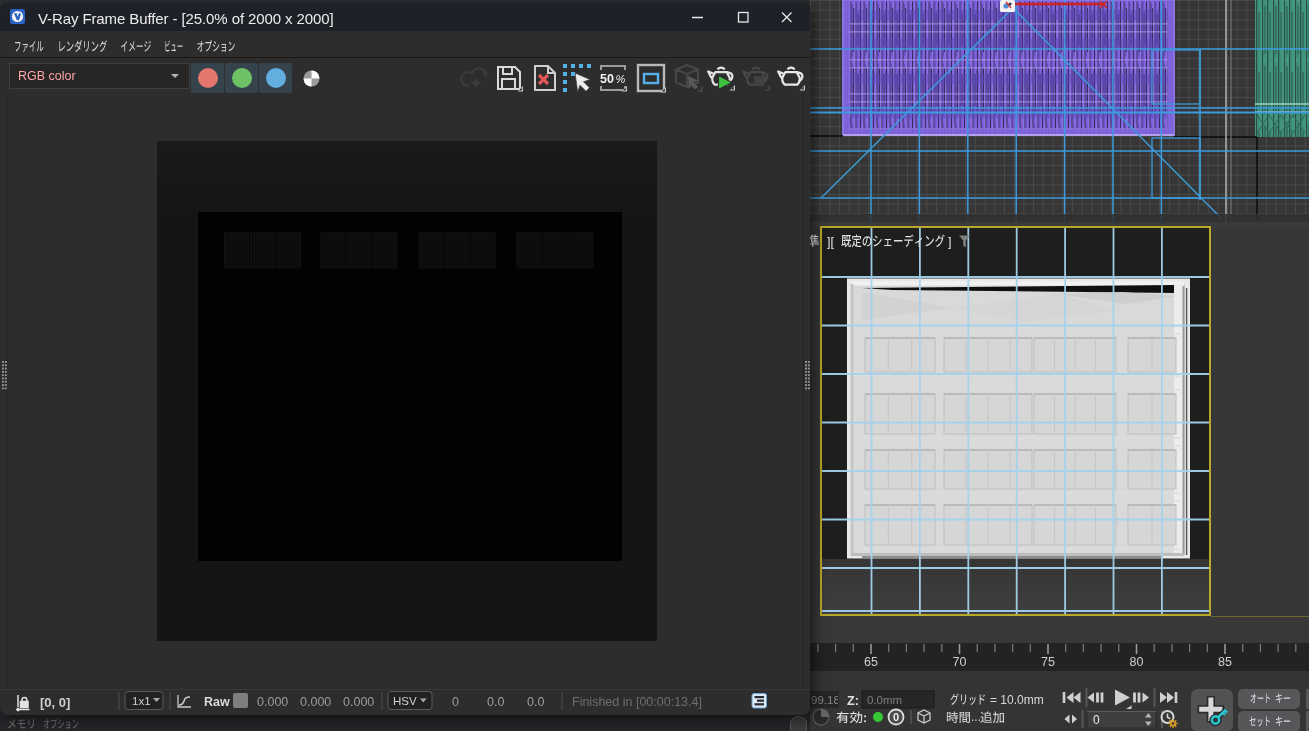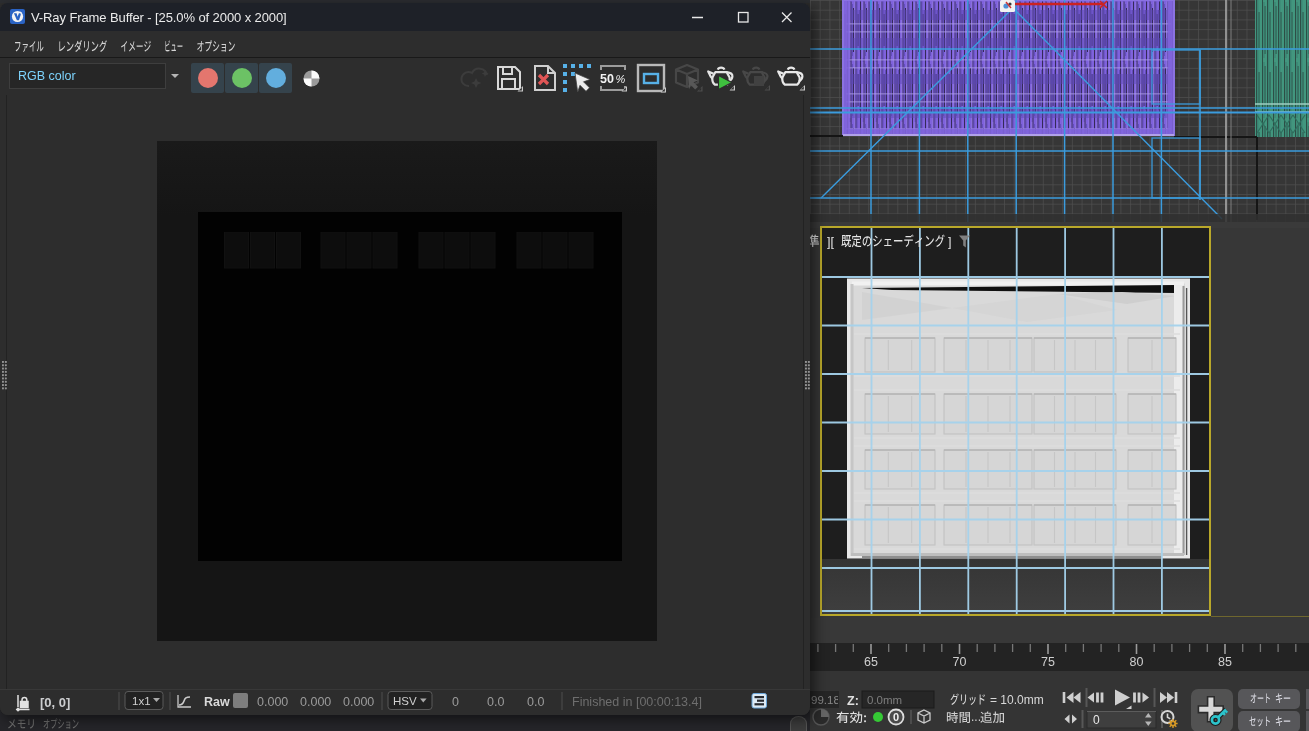--- a/index.html
+++ b/index.html
@@ -367,21 +367,21 @@
 
 <div class="abs" style="left:0;top:3px;width:810px;height:712px;background:#2d2d2d;
 border-radius:8px;box-shadow:4px 4px 14px rgba(0,0,0,0.55);overflow:hidden">
 <div class="abs" style="left:0;top:0;width:810px;height:28px;background:#1e2128"></div>
 <svg class="abs" style="left:10px;top:5.5px" width="15" height="15" viewBox="0 0 15 15">
 <rect width="15" height="15" rx="2" fill="#2a63c4"></rect>
 <circle cx="7.5" cy="7.5" r="5.6" fill="#f4f4f4"></circle>
 <path d="M3.9 4.2h2.7l1 3.6l1.3-3.6h2.3L9 11.3H6.9Z" fill="#2a63c4"></path>
 <path d="M9.8 2.2l2.4 1.9-1.4 1.3Z" fill="#f4f4f4"></path>
 </svg>
-<div class="abs" style="left:31px;top:6.5px;font-size:13px;color:#ebebeb;letter-spacing:-0.1px">V-Ray Frame Buffer - [25.0% of 2000 x 2000]</div>
+<div class="abs" style="left:38px;top:6.5px;font-size:15px;color:#ebebeb;letter-spacing:-0.1px">V-Ray Frame Buffer - [25.0% of 2000 x 2000]</div>
 <svg class="abs" style="left:680px;top:0" width="130" height="28" viewBox="0 0 130 28">
 <path d="M12 14.5H23" stroke="#e8e8e8" stroke-width="1.3"></path>
 <rect x="58.5" y="9.5" width="9.5" height="9.5" fill="none" stroke="#e8e8e8" stroke-width="1.3"></rect>
 <path d="M102 9.5l9.5 9.5m0-9.5l-9.5 9.5" stroke="#e8e8e8" stroke-width="1.3"></path>
 </svg>
 <div class="abs" style="left:0;top:28px;width:810px;height:27px;background:#2d2d2d;border-bottom:1px solid #191919"></div>
 <svg class="abs" style="left:0;top:34px" width="300" height="20" viewBox="0 0 300 20">
         <g transform="translate(14,14) scale(0.5820,1)">
           <path d="M11.1 -8.5Q11.1 -8.4 11.0 -8.2Q11.0 -8.0 10.9 -7.8Q10.8 -7.3 10.6 -6.7Q10.5 -6.1 10.2 -5.5Q10.0 -4.8 9.7 -4.2Q9.4 -3.6 9.0 -3.1Q8.4 -2.3 7.7 -1.7Q6.9 -1.0 6.0 -0.5Q5.1 -0.0 3.9 0.4L2.9 -0.8Q4.2 -1.1 5.1 -1.5Q6.0 -2.0 6.7 -2.6Q7.4 -3.2 7.9 -3.8Q8.3 -4.4 8.7 -5.1Q9.0 -5.8 9.2 -6.5Q9.4 -7.2 9.5 -7.8Q9.3 -7.8 8.8 -7.8Q8.4 -7.8 7.7 -7.8Q7.1 -7.8 6.4 -7.8Q5.6 -7.8 5.0 -7.8Q4.3 -7.8 3.8 -7.8Q3.3 -7.8 3.2 -7.8Q2.8 -7.8 2.4 -7.8Q2.1 -7.8 1.8 -7.8V-9.1Q2.0 -9.1 2.2 -9.1Q2.4 -9.1 2.7 -9.0Q3.0 -9.0 3.2 -9.0Q3.3 -9.0 3.7 -9.0Q4.1 -9.0 4.6 -9.0Q5.2 -9.0 5.8 -9.0Q6.4 -9.0 6.9 -9.0Q7.5 -9.0 8.1 -9.0Q8.6 -9.0 8.9 -9.0Q9.3 -9.0 9.4 -9.0Q9.6 -9.0 9.8 -9.0Q10.0 -9.1 10.2 -9.1Z M24.0 -6.4Q23.9 -6.4 23.8 -6.2Q23.7 -6.1 23.7 -6.0Q23.5 -5.8 23.3 -5.4Q23.0 -5.0 22.6 -4.6Q22.3 -4.1 21.9 -3.7Q21.5 -3.3 21.1 -3.0L20.1 -3.7Q20.5 -4.0 21.0 -4.4Q21.4 -4.8 21.7 -5.2Q22.0 -5.6 22.2 -5.9Q22.0 -5.9 21.6 -5.9Q21.1 -5.9 20.5 -5.9Q19.9 -5.9 19.2 -5.9Q18.5 -5.9 17.9 -5.9Q17.3 -5.9 16.8 -5.9Q16.4 -5.9 16.3 -5.9Q16.0 -5.9 15.7 -5.9Q15.3 -5.9 15.0 -5.9V-7.1Q15.3 -7.1 15.6 -7.0Q16.0 -7.0 16.3 -7.0Q16.4 -7.0 16.9 -7.0Q17.3 -7.0 18.0 -7.0Q18.6 -7.0 19.4 -7.0Q20.1 -7.0 20.7 -7.0Q21.4 -7.0 21.9 -7.0Q22.3 -7.0 22.5 -7.0Q22.6 -7.0 22.7 -7.0Q22.9 -7.0 23.0 -7.0Q23.2 -7.1 23.3 -7.1ZM19.6 -5.1Q19.6 -4.3 19.6 -3.6Q19.5 -2.9 19.4 -2.2Q19.2 -1.6 18.9 -1.0Q18.6 -0.4 18.0 0.1Q17.5 0.6 16.6 1.1L15.6 0.3Q15.8 0.2 16.0 0.1Q16.3 -0.1 16.5 -0.2Q17.3 -0.8 17.7 -1.4Q18.1 -2.0 18.3 -2.8Q18.4 -3.5 18.4 -4.3Q18.4 -4.5 18.4 -4.7Q18.4 -4.9 18.3 -5.1Z M26.6 -4.7Q28.3 -5.2 29.7 -5.8Q31.1 -6.4 32.2 -7.1Q32.9 -7.5 33.5 -8.0Q34.2 -8.5 34.7 -9.1Q35.3 -9.6 35.7 -10.1L36.7 -9.2Q36.2 -8.6 35.5 -8.0Q34.9 -7.5 34.2 -7.0Q33.5 -6.5 32.7 -6.0Q32.0 -5.6 31.1 -5.1Q30.2 -4.7 29.2 -4.3Q28.2 -3.9 27.2 -3.5ZM32.0 -6.5 33.3 -6.8V-1.0Q33.3 -0.8 33.3 -0.5Q33.3 -0.2 33.3 0.1Q33.4 0.3 33.4 0.4H31.9Q31.9 0.3 31.9 0.1Q32.0 -0.2 32.0 -0.5Q32.0 -0.8 32.0 -1.0Z M45.0 -0.3Q45.1 -0.4 45.1 -0.6Q45.1 -0.8 45.1 -1.1Q45.1 -1.2 45.1 -1.6Q45.1 -2.1 45.1 -2.7Q45.1 -3.3 45.1 -4.0Q45.1 -4.8 45.1 -5.5Q45.1 -6.2 45.1 -6.9Q45.1 -7.5 45.1 -8.0Q45.1 -8.5 45.1 -8.7Q45.1 -9.1 45.1 -9.3Q45.0 -9.6 45.0 -9.7H46.4Q46.4 -9.6 46.4 -9.3Q46.4 -9.0 46.4 -8.7Q46.4 -8.5 46.4 -8.0Q46.4 -7.6 46.4 -7.0Q46.4 -6.3 46.4 -5.6Q46.4 -4.9 46.4 -4.2Q46.4 -3.6 46.4 -3.0Q46.4 -2.4 46.4 -2.0Q46.4 -1.6 46.4 -1.5Q46.9 -1.8 47.6 -2.2Q48.2 -2.6 48.8 -3.2Q49.5 -3.8 49.9 -4.5L50.7 -3.5Q50.1 -2.7 49.4 -2.1Q48.6 -1.4 47.8 -0.8Q47.0 -0.3 46.3 0.1Q46.1 0.2 46.0 0.2Q45.9 0.3 45.8 0.4ZM39.1 -0.4Q40.0 -1.0 40.5 -1.8Q41.1 -2.6 41.4 -3.5Q41.5 -3.9 41.6 -4.6Q41.6 -5.2 41.7 -5.9Q41.7 -6.7 41.7 -7.4Q41.7 -8.1 41.7 -8.6Q41.7 -8.9 41.7 -9.2Q41.7 -9.4 41.6 -9.6H43.0Q43.0 -9.6 43.0 -9.4Q43.0 -9.3 43.0 -9.0Q43.0 -8.8 43.0 -8.6Q43.0 -8.1 42.9 -7.4Q42.9 -6.6 42.9 -5.8Q42.8 -5.1 42.8 -4.4Q42.7 -3.7 42.6 -3.2Q42.3 -2.1 41.7 -1.2Q41.1 -0.3 40.3 0.4Z" fill="#d4d4d4"></path>
         </g>
@@ -392,22 +392,22 @@
           <path d="M1.0 -4.7Q2.7 -5.2 4.1 -5.8Q5.5 -6.4 6.6 -7.1Q7.3 -7.5 7.9 -8.0Q8.6 -8.5 9.1 -9.1Q9.7 -9.6 10.1 -10.1L11.1 -9.2Q10.6 -8.6 9.9 -8.0Q9.3 -7.5 8.6 -7.0Q7.9 -6.5 7.1 -6.0Q6.4 -5.6 5.5 -5.1Q4.6 -4.7 3.6 -4.3Q2.6 -3.9 1.6 -3.5ZM6.4 -6.5 7.7 -6.8V-1.0Q7.7 -0.8 7.7 -0.5Q7.7 -0.2 7.7 0.1Q7.8 0.3 7.8 0.4H6.3Q6.3 0.3 6.3 0.1Q6.4 -0.2 6.4 -0.5Q6.4 -0.8 6.4 -1.0Z M23.3 -9.3Q23.2 -9.2 23.1 -8.9Q22.9 -8.6 22.8 -8.3Q22.6 -7.7 22.3 -7.0Q21.9 -6.2 21.5 -5.5Q21.1 -4.7 20.5 -4.1Q19.9 -3.3 19.2 -2.5Q18.4 -1.7 17.4 -0.9Q16.5 -0.2 15.2 0.5L14.2 -0.5Q16.0 -1.3 17.3 -2.4Q18.5 -3.5 19.5 -4.8Q20.3 -5.8 20.8 -6.8Q21.3 -7.9 21.6 -8.8Q21.7 -9.0 21.8 -9.3Q21.9 -9.6 21.9 -9.8ZM16.4 -7.9Q16.9 -7.6 17.5 -7.3Q18.0 -6.9 18.6 -6.5Q19.1 -6.1 19.6 -5.7Q20.1 -5.4 20.5 -5.1Q21.5 -4.3 22.4 -3.4Q23.4 -2.6 24.1 -1.8L23.2 -0.7Q22.3 -1.6 21.5 -2.4Q20.6 -3.2 19.6 -4.1Q19.3 -4.4 18.8 -4.7Q18.4 -5.1 17.9 -5.5Q17.3 -5.9 16.8 -6.2Q16.2 -6.6 15.6 -7.0Z M26.9 -5.7Q27.1 -5.6 27.4 -5.6Q27.7 -5.6 28.0 -5.6Q28.4 -5.6 28.7 -5.6Q29.0 -5.6 29.4 -5.6Q29.9 -5.6 30.4 -5.6Q31.0 -5.6 31.6 -5.6Q32.3 -5.6 32.9 -5.6Q33.5 -5.6 34.1 -5.6Q34.6 -5.6 35.1 -5.6Q35.5 -5.6 35.7 -5.6Q36.2 -5.6 36.5 -5.6Q36.9 -5.6 37.1 -5.7V-4.2Q36.9 -4.2 36.5 -4.2Q36.1 -4.2 35.7 -4.2Q35.5 -4.2 35.1 -4.2Q34.6 -4.2 34.1 -4.2Q33.5 -4.2 32.9 -4.2Q32.3 -4.2 31.6 -4.2Q31.0 -4.2 30.4 -4.2Q29.9 -4.2 29.4 -4.2Q29.0 -4.2 28.7 -4.2Q28.2 -4.2 27.7 -4.2Q27.2 -4.2 26.9 -4.2Z M47.6 -9.6Q47.8 -9.4 48.0 -9.0Q48.2 -8.7 48.4 -8.3Q48.7 -8.0 48.8 -7.6L48.0 -7.3Q47.8 -7.6 47.6 -8.0Q47.4 -8.3 47.2 -8.7Q47.0 -9.0 46.8 -9.3ZM49.3 -10.3Q49.5 -10.0 49.7 -9.7Q49.9 -9.3 50.2 -9.0Q50.4 -8.6 50.5 -8.3L49.7 -7.9Q49.5 -8.3 49.3 -8.6Q49.1 -9.0 48.9 -9.3Q48.7 -9.6 48.5 -9.9ZM42.1 -9.8Q42.4 -9.7 42.8 -9.4Q43.2 -9.2 43.6 -8.9Q44.0 -8.7 44.4 -8.4Q44.7 -8.2 44.9 -8.0L44.2 -7.0Q44.0 -7.2 43.6 -7.4Q43.3 -7.7 42.9 -7.9Q42.5 -8.2 42.1 -8.4Q41.7 -8.6 41.4 -8.8ZM40.1 -0.7Q40.8 -0.8 41.5 -1.0Q42.3 -1.2 43.0 -1.5Q43.7 -1.8 44.4 -2.2Q45.4 -2.8 46.4 -3.6Q47.3 -4.3 48.0 -5.2Q48.8 -6.0 49.3 -6.9L50.0 -5.6Q49.1 -4.3 47.9 -3.2Q46.6 -2.0 45.0 -1.1Q44.4 -0.7 43.6 -0.4Q42.8 -0.1 42.1 0.2Q41.4 0.4 40.8 0.5ZM40.2 -7.0Q40.5 -6.8 40.9 -6.6Q41.3 -6.3 41.7 -6.1Q42.1 -5.8 42.4 -5.6Q42.8 -5.4 43.0 -5.2L42.3 -4.1Q42.1 -4.3 41.7 -4.6Q41.4 -4.8 41.0 -5.0Q40.6 -5.3 40.2 -5.5Q39.8 -5.8 39.5 -5.9Z" fill="#d4d4d4"></path>
         </g>
         <g transform="translate(164.3,14) scale(0.4896,1)">
           <path d="M9.4 -10.1Q9.5 -9.9 9.7 -9.6Q9.9 -9.3 10.1 -9.0Q10.3 -8.6 10.4 -8.4L9.6 -8.0Q9.4 -8.4 9.1 -8.9Q8.8 -9.4 8.6 -9.8ZM10.8 -10.7Q11.0 -10.4 11.2 -10.1Q11.4 -9.8 11.6 -9.5Q11.7 -9.2 11.9 -8.9L11.1 -8.6Q10.9 -9.0 10.6 -9.5Q10.3 -10.0 10.0 -10.3ZM3.7 -9.7Q3.6 -9.4 3.6 -9.1Q3.6 -8.8 3.6 -8.5Q3.6 -8.4 3.6 -7.9Q3.6 -7.4 3.6 -6.7Q3.6 -6.0 3.6 -5.3Q3.6 -4.5 3.6 -3.9Q3.6 -3.2 3.6 -2.6Q3.6 -2.1 3.6 -1.9Q3.6 -1.4 3.8 -1.2Q4.0 -1.1 4.5 -1.0Q4.8 -0.9 5.2 -0.9Q5.7 -0.9 6.1 -0.9Q6.6 -0.9 7.2 -0.9Q7.8 -0.9 8.4 -1.0Q9.0 -1.0 9.6 -1.1Q10.1 -1.2 10.5 -1.3V0.1Q9.9 0.2 9.2 0.2Q8.4 0.3 7.6 0.3Q6.7 0.4 6.0 0.4Q5.5 0.4 4.9 0.3Q4.4 0.3 4.0 0.2Q3.2 0.1 2.8 -0.3Q2.4 -0.7 2.4 -1.5Q2.4 -1.9 2.4 -2.4Q2.4 -3.0 2.4 -3.8Q2.4 -4.5 2.4 -5.3Q2.4 -6.0 2.4 -6.7Q2.4 -7.4 2.4 -7.9Q2.4 -8.4 2.4 -8.5Q2.4 -8.7 2.4 -8.9Q2.3 -9.1 2.3 -9.3Q2.3 -9.5 2.3 -9.7ZM3.0 -5.7Q3.6 -5.8 4.3 -6.0Q5.0 -6.2 5.7 -6.4Q6.5 -6.6 7.1 -6.8Q7.8 -7.1 8.3 -7.3Q8.6 -7.4 8.9 -7.6Q9.2 -7.7 9.5 -7.9L10.1 -6.7Q9.8 -6.6 9.4 -6.4Q9.1 -6.3 8.8 -6.2Q8.2 -5.9 7.5 -5.7Q6.7 -5.4 5.9 -5.2Q5.2 -5.0 4.4 -4.8Q3.7 -4.6 3.1 -4.4Z M22.3 -6.1Q22.3 -6.0 22.3 -5.9Q22.2 -5.7 22.2 -5.7Q22.2 -5.4 22.1 -4.9Q22.0 -4.4 22.0 -3.8Q21.9 -3.2 21.8 -2.6Q21.7 -2.0 21.6 -1.5Q21.5 -1.1 21.5 -0.8H20.2Q20.3 -1.0 20.3 -1.5Q20.4 -1.9 20.5 -2.4Q20.6 -3.0 20.7 -3.6Q20.7 -4.1 20.8 -4.6Q20.8 -5.0 20.9 -5.3Q20.6 -5.3 20.2 -5.3Q19.8 -5.3 19.3 -5.3Q18.8 -5.3 18.3 -5.3Q17.8 -5.3 17.4 -5.3Q17.1 -5.3 17.0 -5.3Q16.7 -5.3 16.4 -5.3Q16.1 -5.3 15.9 -5.2V-6.5Q16.0 -6.5 16.2 -6.5Q16.4 -6.5 16.6 -6.4Q16.8 -6.4 17.0 -6.4Q17.1 -6.4 17.5 -6.4Q17.8 -6.4 18.3 -6.4Q18.8 -6.4 19.2 -6.4Q19.7 -6.4 20.1 -6.4Q20.5 -6.4 20.7 -6.4Q20.8 -6.4 20.9 -6.4Q21.1 -6.5 21.2 -6.5Q21.3 -6.5 21.4 -6.5ZM14.7 -1.3Q14.9 -1.2 15.2 -1.2Q15.5 -1.2 15.8 -1.2Q16.0 -1.2 16.5 -1.2Q17.0 -1.2 17.8 -1.2Q18.5 -1.2 19.3 -1.2Q20.1 -1.2 20.8 -1.2Q21.5 -1.2 22.0 -1.2Q22.5 -1.2 22.7 -1.2Q22.9 -1.2 23.2 -1.2Q23.6 -1.2 23.8 -1.2V-0.0Q23.7 -0.0 23.5 -0.0Q23.3 -0.0 23.1 -0.0Q22.9 -0.0 22.7 -0.0Q22.6 -0.0 22.0 -0.0Q21.5 -0.0 20.8 -0.0Q20.0 -0.0 19.2 -0.0Q18.4 -0.0 17.7 -0.0Q17.0 -0.0 16.5 -0.0Q16.0 -0.0 15.8 -0.0Q15.5 -0.0 15.2 -0.0Q15.0 -0.0 14.7 -0.0Z M26.9 -5.7Q27.1 -5.6 27.4 -5.6Q27.7 -5.6 28.0 -5.6Q28.4 -5.6 28.7 -5.6Q29.0 -5.6 29.4 -5.6Q29.9 -5.6 30.4 -5.6Q31.0 -5.6 31.6 -5.6Q32.3 -5.6 32.9 -5.6Q33.5 -5.6 34.1 -5.6Q34.6 -5.6 35.1 -5.6Q35.5 -5.6 35.7 -5.6Q36.2 -5.6 36.5 -5.6Q36.9 -5.6 37.1 -5.7V-4.2Q36.9 -4.2 36.5 -4.2Q36.1 -4.2 35.7 -4.2Q35.5 -4.2 35.1 -4.2Q34.6 -4.2 34.1 -4.2Q33.5 -4.2 32.9 -4.2Q32.3 -4.2 31.6 -4.2Q31.0 -4.2 30.4 -4.2Q29.9 -4.2 29.4 -4.2Q29.0 -4.2 28.7 -4.2Q28.2 -4.2 27.7 -4.2Q27.2 -4.2 26.9 -4.2Z" fill="#d4d4d4"></path>
         </g>
         <g transform="translate(196.6,14) scale(0.6062,1)">
           <path d="M8.5 -10.1Q8.5 -9.8 8.5 -9.5Q8.5 -9.2 8.5 -9.0Q8.5 -8.5 8.5 -8.0Q8.5 -7.4 8.5 -6.6Q8.5 -5.9 8.5 -5.1Q8.6 -4.3 8.6 -3.6Q8.6 -2.8 8.6 -2.0Q8.6 -1.3 8.6 -0.7Q8.6 -0.2 8.3 0.1Q8.0 0.4 7.4 0.4Q6.8 0.4 6.3 0.4Q5.8 0.4 5.3 0.3L5.1 -0.9Q5.6 -0.8 6.1 -0.8Q6.6 -0.7 6.9 -0.7Q7.2 -0.7 7.3 -0.9Q7.4 -1.0 7.4 -1.3Q7.4 -1.7 7.4 -2.3Q7.4 -3.0 7.4 -3.7Q7.4 -4.4 7.4 -5.2Q7.4 -5.9 7.3 -6.6Q7.3 -7.3 7.3 -7.9Q7.3 -8.5 7.3 -9.0Q7.3 -9.3 7.2 -9.6Q7.2 -9.9 7.2 -10.1ZM1.5 -7.9Q1.8 -7.9 2.1 -7.8Q2.5 -7.8 2.8 -7.8Q2.9 -7.8 3.4 -7.8Q3.9 -7.8 4.5 -7.8Q5.1 -7.8 5.9 -7.8Q6.6 -7.8 7.3 -7.8Q8.1 -7.8 8.7 -7.8Q9.4 -7.8 9.8 -7.8Q10.2 -7.8 10.4 -7.8Q10.6 -7.8 11.0 -7.8Q11.3 -7.9 11.5 -7.9V-6.6Q11.3 -6.6 11.0 -6.6Q10.7 -6.7 10.4 -6.7Q10.3 -6.7 9.9 -6.7Q9.4 -6.7 8.8 -6.7Q8.1 -6.7 7.4 -6.7Q6.6 -6.7 5.9 -6.7Q5.1 -6.7 4.5 -6.7Q3.8 -6.7 3.4 -6.7Q2.9 -6.7 2.8 -6.7Q2.5 -6.7 2.2 -6.6Q1.8 -6.6 1.5 -6.6ZM1.0 -1.9Q2.0 -2.4 2.9 -3.0Q3.9 -3.6 4.6 -4.3Q5.4 -5.0 6.0 -5.6Q6.6 -6.3 7.0 -6.9L7.6 -6.9L7.6 -5.9Q7.2 -5.3 6.6 -4.6Q6.0 -4.0 5.3 -3.3Q4.5 -2.6 3.6 -2.0Q2.8 -1.4 1.9 -0.9Z M23.1 -9.3Q23.1 -8.9 23.3 -8.7Q23.6 -8.4 23.9 -8.4Q24.3 -8.4 24.5 -8.7Q24.7 -8.9 24.7 -9.3Q24.7 -9.6 24.5 -9.8Q24.3 -10.1 23.9 -10.1Q23.6 -10.1 23.3 -9.8Q23.1 -9.6 23.1 -9.3ZM22.5 -9.3Q22.5 -9.7 22.7 -10.0Q22.8 -10.3 23.2 -10.5Q23.5 -10.7 23.9 -10.7Q24.3 -10.7 24.7 -10.5Q25.0 -10.3 25.2 -10.0Q25.4 -9.7 25.4 -9.3Q25.4 -8.8 25.2 -8.5Q25.0 -8.2 24.7 -8.0Q24.3 -7.8 23.9 -7.8Q23.5 -7.8 23.2 -8.0Q22.8 -8.2 22.7 -8.5Q22.5 -8.8 22.5 -9.3ZM23.7 -8.3Q23.6 -8.2 23.6 -8.0Q23.5 -7.8 23.5 -7.6Q23.4 -7.1 23.2 -6.5Q23.0 -5.9 22.8 -5.3Q22.6 -4.7 22.3 -4.0Q21.9 -3.4 21.6 -2.9Q21.0 -2.2 20.2 -1.5Q19.5 -0.9 18.6 -0.4Q17.7 0.2 16.5 0.5L15.5 -0.6Q16.7 -0.9 17.6 -1.4Q18.6 -1.8 19.2 -2.4Q19.9 -3.0 20.5 -3.7Q20.9 -4.2 21.2 -4.9Q21.6 -5.6 21.8 -6.4Q22.0 -7.1 22.1 -7.7Q21.9 -7.7 21.4 -7.7Q20.9 -7.7 20.3 -7.7Q19.6 -7.7 18.9 -7.7Q18.2 -7.7 17.6 -7.7Q16.9 -7.7 16.4 -7.7Q15.9 -7.7 15.7 -7.7Q15.3 -7.7 15.0 -7.6Q14.6 -7.6 14.4 -7.6V-9.0Q14.6 -8.9 14.8 -8.9Q15.0 -8.9 15.3 -8.9Q15.5 -8.9 15.7 -8.9Q15.9 -8.9 16.3 -8.9Q16.7 -8.9 17.2 -8.9Q17.7 -8.9 18.3 -8.9Q18.9 -8.9 19.5 -8.9Q20.1 -8.9 20.6 -8.9Q21.1 -8.9 21.5 -8.9Q21.9 -8.9 22.0 -8.9Q22.2 -8.9 22.4 -8.9Q22.6 -8.9 22.8 -8.9Z M29.5 -9.9Q29.8 -9.8 30.2 -9.5Q30.6 -9.3 31.0 -9.0Q31.4 -8.7 31.7 -8.5Q32.1 -8.3 32.3 -8.1L31.6 -7.1Q31.4 -7.3 31.0 -7.5Q30.6 -7.7 30.2 -8.0Q29.9 -8.3 29.5 -8.5Q29.1 -8.7 28.8 -8.9ZM27.4 -0.8Q28.1 -0.9 28.9 -1.1Q29.6 -1.3 30.3 -1.6Q31.1 -1.9 31.7 -2.3Q32.8 -2.9 33.7 -3.6Q34.6 -4.4 35.4 -5.2Q36.1 -6.1 36.6 -7.0L37.4 -5.7Q36.5 -4.4 35.2 -3.2Q33.9 -2.0 32.4 -1.1Q31.7 -0.8 31.0 -0.5Q30.2 -0.1 29.5 0.1Q28.7 0.3 28.1 0.4ZM27.5 -7.0Q27.8 -6.9 28.2 -6.6Q28.6 -6.4 29.0 -6.2Q29.4 -5.9 29.8 -5.7Q30.2 -5.4 30.4 -5.3L29.7 -4.2Q29.4 -4.4 29.1 -4.6Q28.7 -4.9 28.3 -5.1Q27.9 -5.4 27.5 -5.6Q27.2 -5.8 26.9 -6.0Z M41.2 -7.1Q41.3 -7.1 41.6 -7.1Q41.9 -7.1 42.1 -7.0Q42.4 -7.0 42.6 -7.0Q42.9 -7.0 43.3 -7.0Q43.8 -7.0 44.4 -7.0Q45.0 -7.0 45.6 -7.0Q46.2 -7.0 46.7 -7.0Q47.2 -7.0 47.5 -7.0Q47.7 -7.0 48.0 -7.0Q48.2 -7.1 48.4 -7.1Q48.4 -6.9 48.4 -6.7Q48.4 -6.5 48.4 -6.3Q48.4 -6.2 48.4 -5.8Q48.4 -5.3 48.4 -4.7Q48.4 -4.1 48.4 -3.4Q48.4 -2.7 48.4 -2.0Q48.4 -1.3 48.4 -0.8Q48.4 -0.2 48.4 0.0Q48.4 0.2 48.4 0.4Q48.4 0.6 48.4 0.8H47.2Q47.2 0.7 47.2 0.4Q47.2 0.2 47.2 0.0Q47.2 -0.3 47.2 -0.9Q47.2 -1.4 47.2 -2.0Q47.2 -2.7 47.2 -3.3Q47.2 -4.0 47.2 -4.5Q47.2 -5.1 47.2 -5.5Q47.2 -5.9 47.2 -6.0Q47.1 -6.0 46.8 -6.0Q46.4 -6.0 46.0 -6.0Q45.5 -6.0 45.0 -6.0Q44.5 -6.0 44.1 -6.0Q43.6 -6.0 43.2 -6.0Q42.8 -6.0 42.6 -6.0Q42.4 -6.0 42.1 -6.0Q41.9 -6.0 41.6 -5.9Q41.3 -5.9 41.2 -5.9ZM41.5 -4.1Q41.7 -4.0 42.1 -4.0Q42.4 -4.0 42.7 -4.0Q42.9 -4.0 43.3 -4.0Q43.7 -4.0 44.2 -4.0Q44.8 -4.0 45.4 -4.0Q45.9 -4.0 46.4 -4.0Q47.0 -4.0 47.3 -4.0Q47.7 -4.0 47.8 -4.0V-2.9Q47.7 -2.9 47.3 -2.9Q47.0 -2.9 46.4 -2.9Q45.9 -2.9 45.4 -2.9Q44.8 -2.9 44.2 -2.9Q43.7 -2.9 43.3 -2.9Q42.9 -2.9 42.7 -2.9Q42.4 -2.9 42.1 -2.9Q41.7 -2.9 41.5 -2.9ZM41.1 -0.9Q41.2 -0.9 41.5 -0.9Q41.8 -0.8 42.1 -0.8Q42.3 -0.8 42.8 -0.8Q43.2 -0.8 43.8 -0.8Q44.4 -0.8 45.0 -0.8Q45.7 -0.8 46.2 -0.8Q46.8 -0.8 47.2 -0.8Q47.6 -0.8 47.8 -0.8V0.3Q47.6 0.3 47.2 0.3Q46.8 0.3 46.2 0.3Q45.6 0.3 45.0 0.3Q44.4 0.3 43.8 0.3Q43.2 0.3 42.8 0.3Q42.3 0.3 42.1 0.3Q41.8 0.3 41.5 0.3Q41.2 0.3 41.1 0.3Z M54.2 -9.5Q54.5 -9.3 54.9 -8.9Q55.4 -8.6 55.9 -8.2Q56.3 -7.8 56.8 -7.5Q57.2 -7.1 57.4 -6.8L56.5 -5.9Q56.2 -6.1 55.8 -6.5Q55.5 -6.8 55.0 -7.2Q54.5 -7.6 54.1 -8.0Q53.6 -8.3 53.3 -8.6ZM52.9 -0.9Q54.0 -1.1 54.9 -1.4Q55.8 -1.7 56.6 -2.0Q57.4 -2.4 58.0 -2.7Q59.0 -3.4 59.8 -4.2Q60.7 -5.0 61.3 -5.9Q62.0 -6.7 62.4 -7.5L63.1 -6.2Q62.6 -5.4 62.0 -4.6Q61.3 -3.7 60.5 -3.0Q59.6 -2.2 58.7 -1.6Q58.0 -1.2 57.2 -0.8Q56.5 -0.5 55.6 -0.2Q54.7 0.1 53.7 0.3Z" fill="#d4d4d4"></path>
         </g>
       </svg>
 <div class="abs" style="left:0;top:55px;width:810px;height:37px;background:#2d2d2d"></div>
-<div class="abs" style="left:9px;top:60px;width:157px;height:26px;background:#262626;
-border:1px solid #3e3e3e;color:#7dd3fc;font-size:12.5px;line-height:24px;padding-left:8px">RGB color</div>
+<div class="abs" style="left:9px;top:60px;width:181px;height:26px;background:#262626;
+border:1px solid #3e3e3e;color:#fca5a5;font-size:12.5px;line-height:24px;padding-left:8px">RGB color</div>
 <svg class="abs" style="left:170px;top:70px" width="12" height="8" viewBox="0 0 12 8">
         <path d="M1 1l4 4 4-4Z" fill="#b5b5b5"></path>
       </svg>
 <div class="abs" style="left:191px;top:60px;width:33px;height:30px;background:#35434c;
 border-radius:2px"></div>
 <div class="abs" style="left:198px;top:65px;width:20px;height:20px;border-radius:50%;background:#e4766e"></div>
 <div class="abs" style="left:225px;top:60px;width:33px;height:30px;background:#35434c;
 border-radius:2px"></div>
 <div class="abs" style="left:232px;top:65px;width:20px;height:20px;border-radius:50%;background:#6cc265"></div>
 <div class="abs" style="left:259px;top:60px;width:33px;height:30px;background:#35434c;

